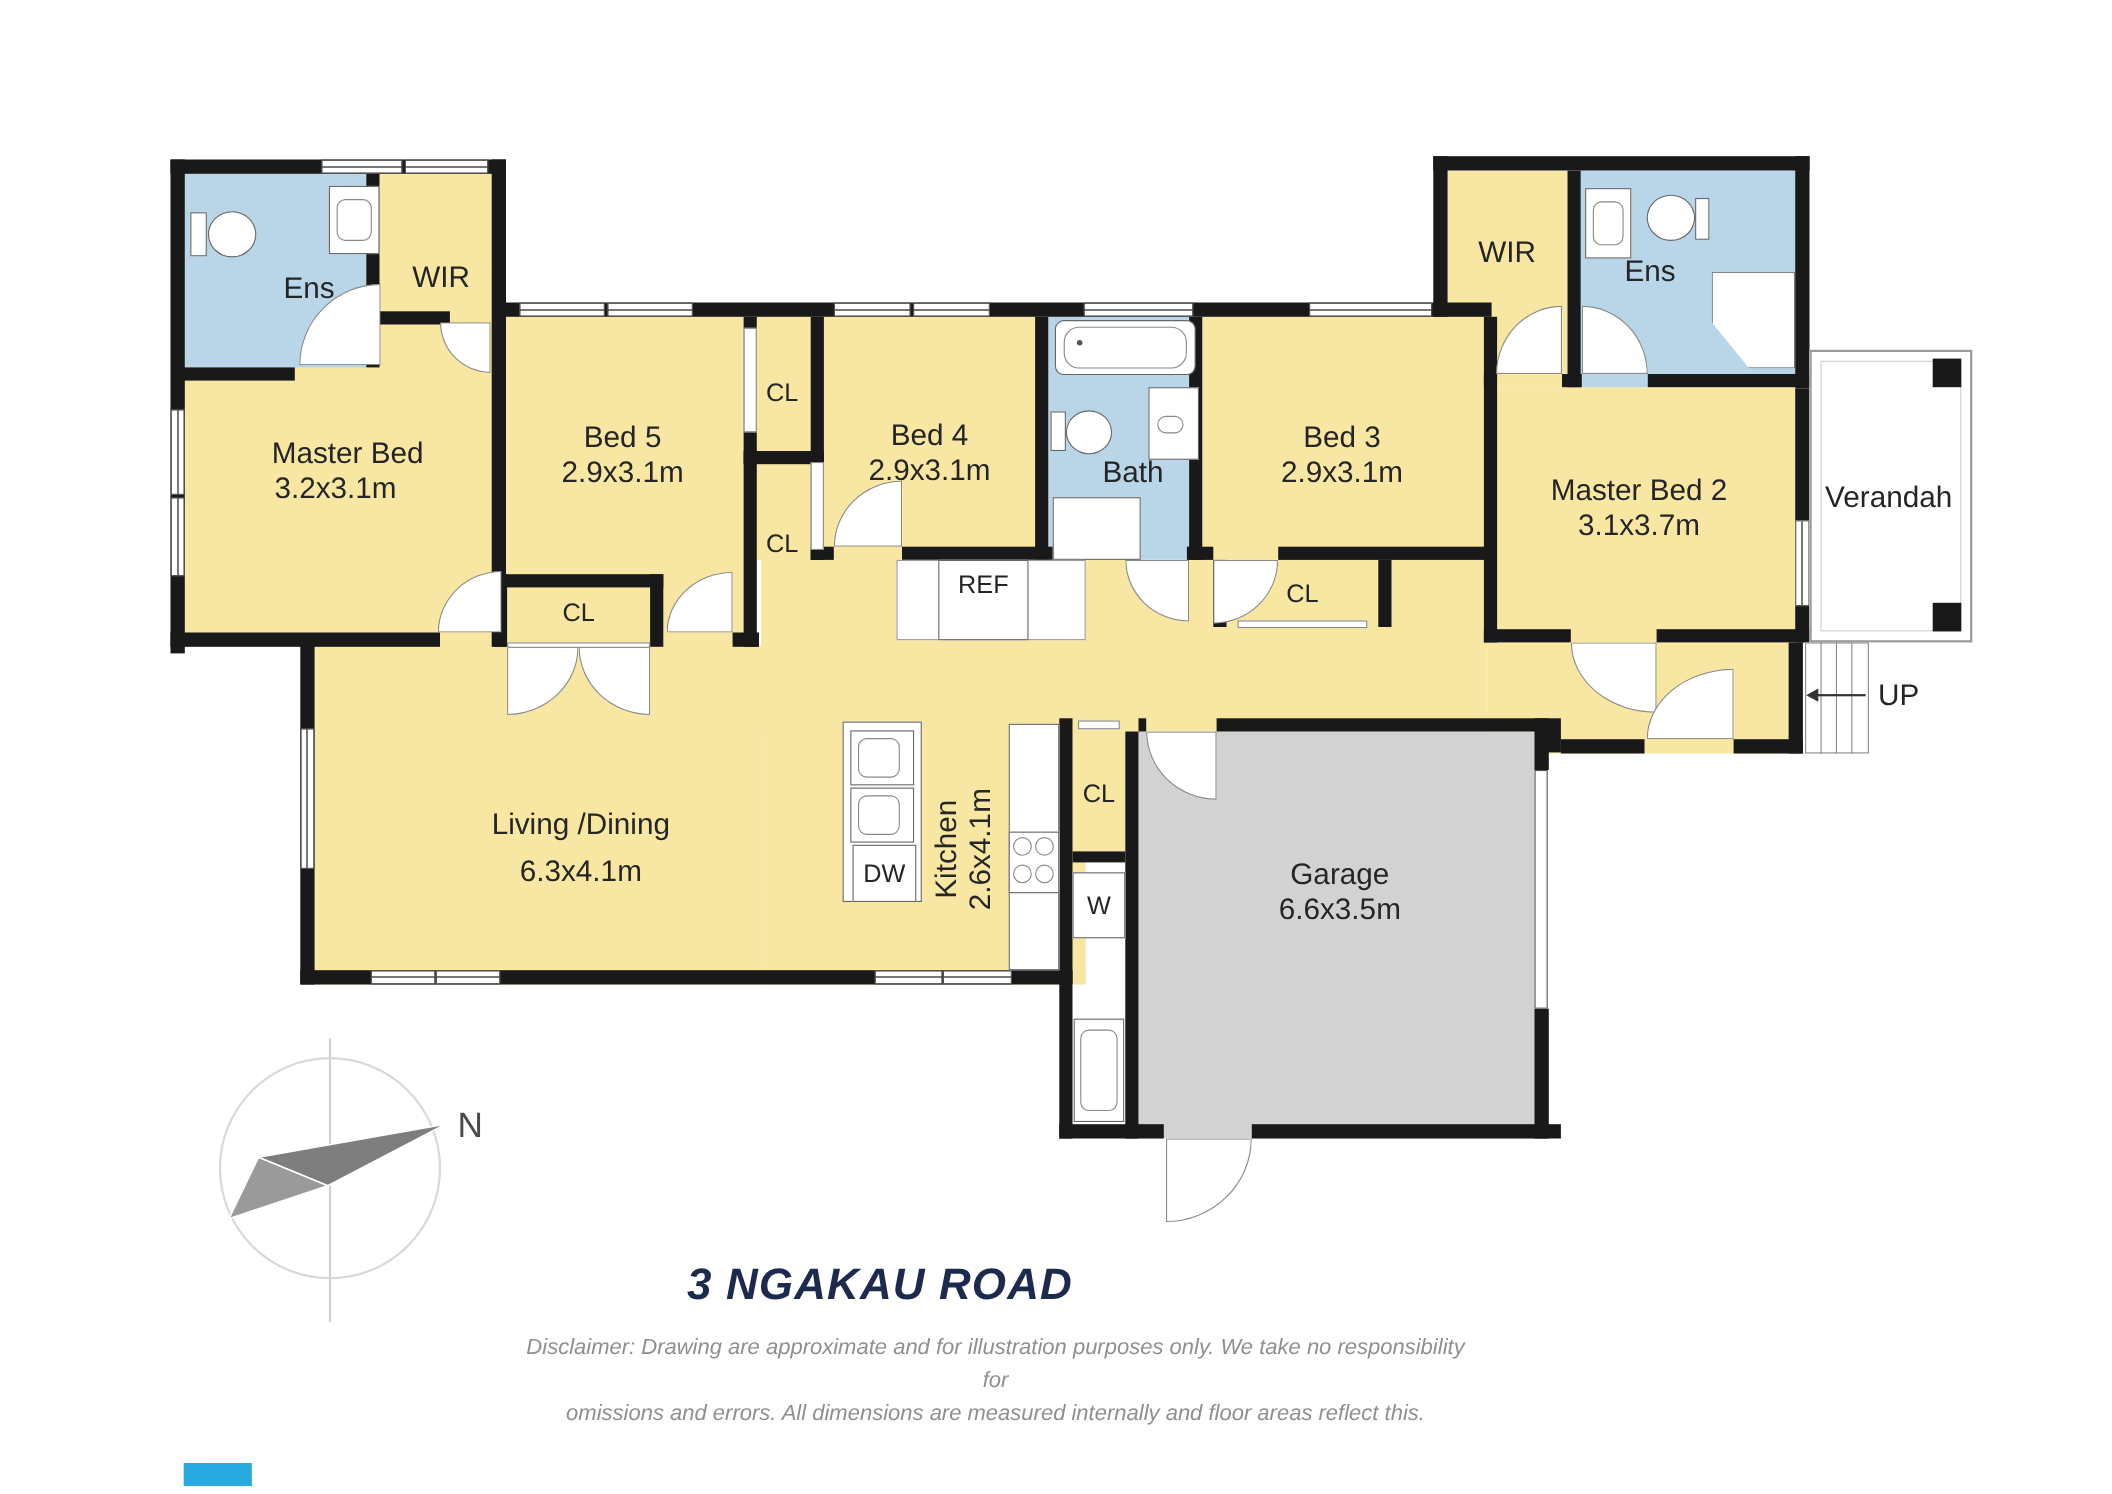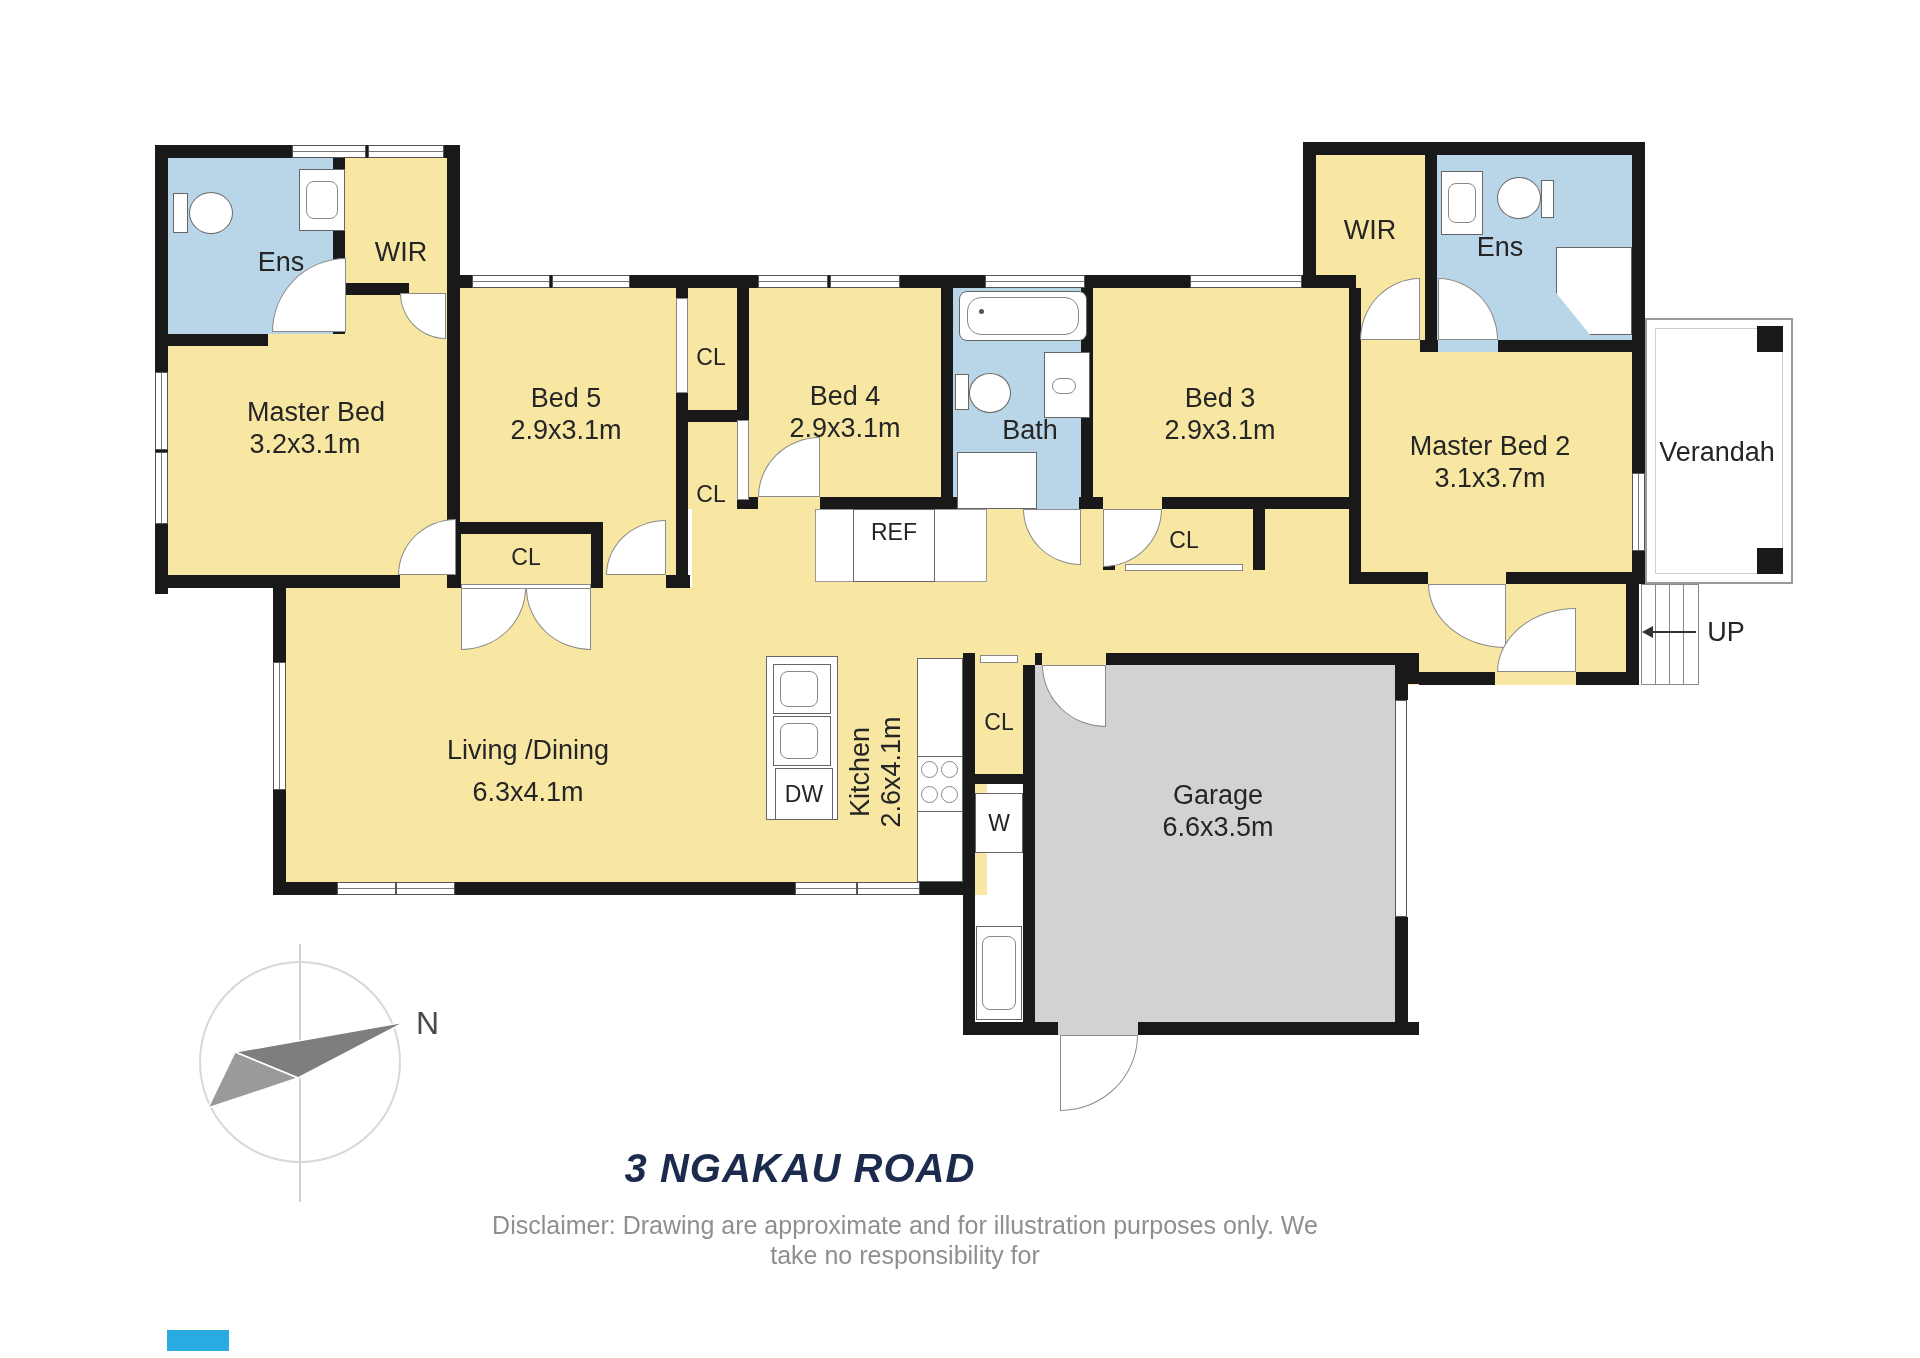--- a/index.html
+++ b/index.html
@@ -25,21 +25,21 @@
   .sliver{position:absolute;background:#fff;border:1px solid #888;box-sizing:border-box;}
   .lbl{position:absolute;transform:translate(-50%,-50%);font-size:27px;color:#252525;white-space:nowrap;text-align:center;}
   .sm{font-size:23px;}
   .tread{position:absolute;background:#888;}
   .dot{position:absolute;background:#555;border-radius:50%;}
   #title{position:absolute;left:800px;top:1146px;transform:translateX(-50%);
          font-size:40px;font-weight:bold;font-style:italic;color:#1b2a4d;letter-spacing:1px;}
   #brand{position:absolute;left:162px;top:1228px;font-size:74px;font-weight:bold;color:#1b2a4d;letter-spacing:-3px;}
   #brand-bar{position:absolute;left:167px;top:1330px;width:62px;height:21px;background:#29abe2;}
   #disclaimer{position:absolute;left:905px;top:1210px;transform:translateX(-50%);width:860px;
-              text-align:center;font-size:25px;color:#8f8f8f;line-height:30px;}
+              text-align:center;font-size:20px;font-style:italic;color:#8f8f8f;line-height:30px;}
   .post{position:absolute;background:#191919;}
 </style>
 </head>
 <body>
 
 <div id="canvas">
 
   <div class="floor yellow" style="left:162px;top:152px;width:292px;height:436px"></div>
   <div class="floor blue" style="left:168px;top:158px;width:165px;height:176px"></div>
   <div class="floor yellow" style="left:460px;top:288px;width:216px;height:300px"></div>
@@ -242,15 +242,16 @@
     <circle cx="120" cy="132" r="100" stroke="#d8d8d8" stroke-width="2" fill="none"></circle>
     <polygon points="225,92 55,122 118,148" fill="#7e7e7e" stroke="#fff" stroke-width="1.5"></polygon>
     <polygon points="55,122 118,148 28,178" fill="#9a9a9a" stroke="#fff" stroke-width="1.5"></polygon>
     <text x="236" y="104" font-family="Liberation Sans, sans-serif" font-size="32" fill="#4a4a4a">N</text>
   </svg>
 
   <div id="title">3 NGAKAU ROAD</div>
   <div id="brand-bar"></div>
   <div id="disclaimer">
     <div>Disclaimer: Drawing are approximate and for illustration purposes only. We take no responsibility for</div>
+    <div>omissions and errors. All dimensions are measured internally and floor areas reflect this.</div>
   </div>
 
 </div>
 
 </body></html>

